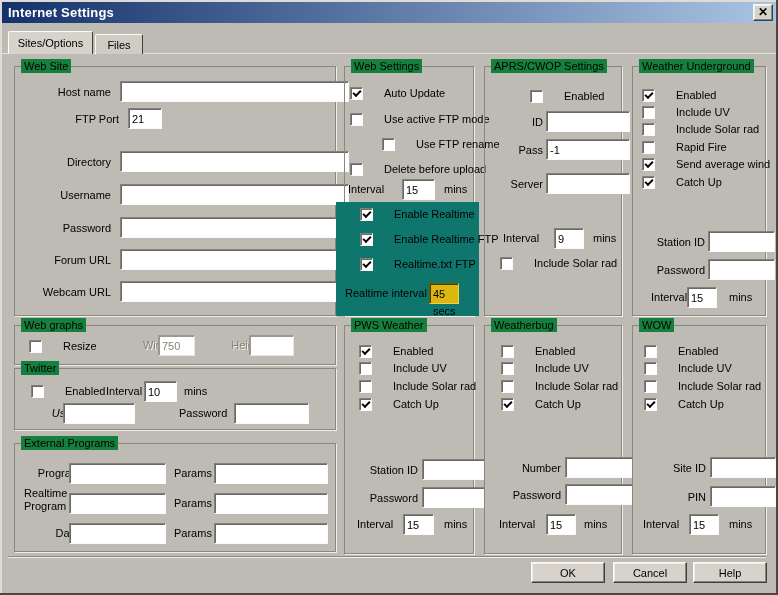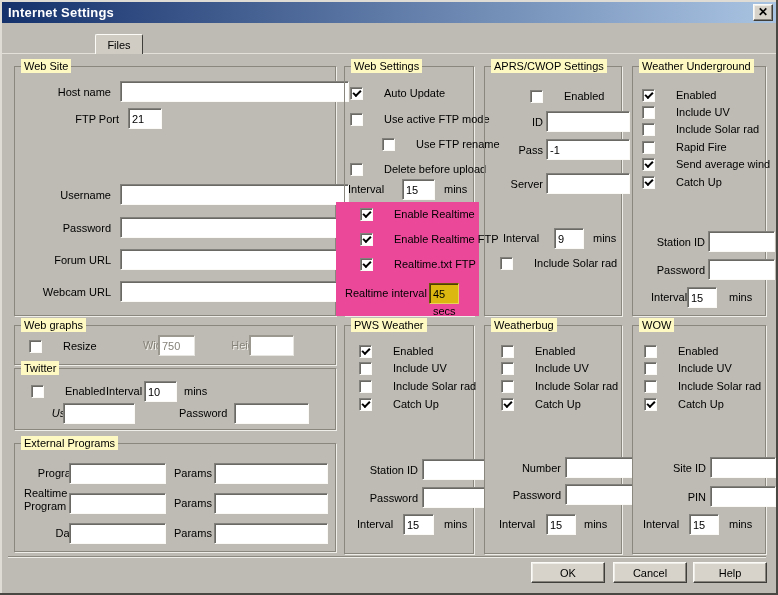--- a/index.html
+++ b/index.html
@@ -28,21 +28,21 @@
     border:1px solid;border-color:#FDFBF7 #403E3A #D7D3CA #FDFBF7;border-bottom:none;
     border-radius:2px 2px 0 0;display:flex;align-items:center;justify-content:center;
   }
   .tab.active{left:8px;top:31px;width:85px;height:23px;z-index:3;}
   .tab.inactive{left:95px;top:34px;width:48px;height:20px;background:#D0CCC4;z-index:1;}
   .tabline{position:absolute;left:2px;top:53px;width:774px;height:1px;background:#E3E0D9;z-index:0;}
   .grp{
     position:absolute;border:1px solid #8A877F;box-shadow:1px 1px 0 #F0EEE8;
   }
   .grp-title{
-    position:absolute;top:-8px;left:6px;background:#fef9c3;padding:0 3px;white-space:nowrap;
+    position:absolute;top:-8px;left:6px;background:#15803d;padding:0 3px;white-space:nowrap;
     line-height:14px;
   }
   .frow{position:absolute;display:flex;align-items:center;gap:4px;height:21px;}
   .crow{position:absolute;display:flex;align-items:center;gap:5px;height:14px;white-space:nowrap;}
   .lb{white-space:nowrap;margin-left:16px;}
   .lb.r{text-align:right;display:inline-block;}
   .albl{position:absolute;height:21px;line-height:21px;white-space:nowrap;}
   .tb{
     background:#fff;border:1px solid;border-color:#83817B #FCFAF6 #FCFAF6 #83817B;
     box-shadow:inset 1px 1px 0 #6B6963;height:21px;padding:1px 3px 0;
@@ -53,21 +53,21 @@
   .cb{
     flex:0 0 13px;width:13px;height:13px;background:#fff;position:relative;
     border:1px solid;border-color:#83817B #FCFAF6 #FCFAF6 #83817B;
     box-shadow:inset 1px 1px 0 #6B6963;
   }
   .cb.checked::after{
     content:"";position:absolute;left:2px;top:2px;width:6px;height:3px;
     border-left:2px solid #000;border-bottom:2px solid #000;transform:rotate(-45deg);
   }
   .atb{position:absolute;}
-  .hl{position:absolute;left:336px;top:202px;width:143px;height:114px;background:#ec4899;z-index:5;}
+  .hl{position:absolute;left:336px;top:202px;width:143px;height:114px;background:#0f766e;z-index:5;}
   .hl .tb{background:#DCB70F;border-color:#6d5a06 #E8D25A #E8D25A #6d5a06;box-shadow:inset 1px 1px 0 #4d3f04;}
   .sep{position:absolute;left:8px;top:556px;width:758px;height:2px;border-top:1px solid #8B8880;border-bottom:1px solid #F0EEE8;}
   .btn{
     position:absolute;width:74px;height:21px;background:#D7D3CA;
     border:1px solid;border-color:#FDFBF7 #403E3A #403E3A #FDFBF7;
     box-shadow:inset -1px -1px 0 #87847D, inset 1px 1px 0 #EFEDE7;
     font-family:"Liberation Sans",sans-serif;font-size:11px;text-align:center;line-height:19px;cursor:default;
   }
 </style>
 </head>
@@ -76,33 +76,40 @@
 <div class="dialog">
 
   <div class="titlebar">
     <span class="title">Internet Settings</span>
     <span class="close-btn">
         <span class="x-glyph">✕</span>
       </span>
   </div>
 
   <div class="tabline"></div>
+  <div class="tab active">
+      <span>Sites/Options</span>
+    </div>
   <div class="tab inactive">
       <span>Files</span>
     </div>
 
   <div class="grp" style="left:14px;top:66px;width:322px;height:250px;">
     <span class="grp-title">Web Site</span>
     <div class="frow" style="left:0;top:14px;gap:9px;">
       <span class="lb r" style="width:80px">Host name</span>
       <input class="tb" style="width: 229px;" value="">
     </div>
     <div class="frow" style="left:8px;top:41px;gap:9px;">
       <span class="lb r" style="width:80px">FTP Port</span>
       <input class="tb" style="width: 34px;" value="21">
+    </div>
+    <div class="frow" style="left:0;top:84px;gap:9px;">
+      <span class="lb r" style="width:80px">Directory</span>
+      <input class="tb" style="width: 229px;" value="">
     </div>
     <div class="frow" style="left:0;top:117px;gap:9px;">
       <span class="lb r" style="width:80px">Username</span>
       <input class="tb" style="width: 229px;" value="">
     </div>
     <div class="frow" style="left:0;top:150px;gap:9px;">
       <span class="lb r" style="width:80px">Password</span>
       <input class="tb" style="width: 229px;" value="">
     </div>
     <div class="frow" style="left:0;top:182px;gap:9px;">

